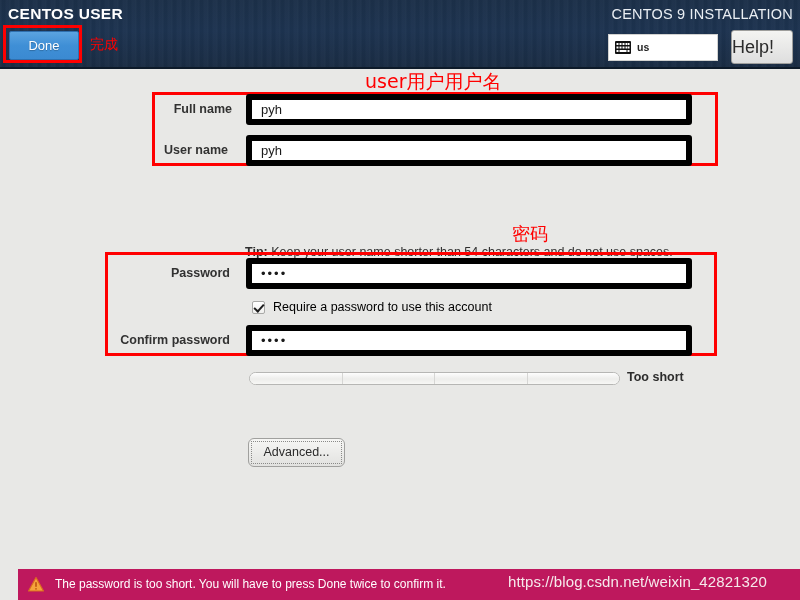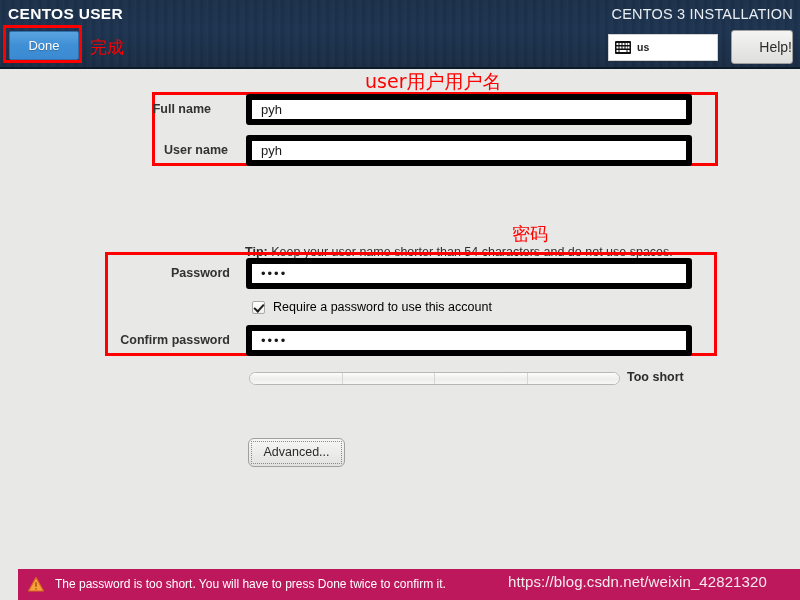--- a/index.html
+++ b/index.html
@@ -75,21 +75,21 @@
     font-size: 13px;
     line-height: 27px;
     text-align: center;
     cursor: pointer;
     text-shadow: 0 1px 1px rgba(0,0,0,0.25);
   }
   #done-annotation {
     position: absolute;
     left: 90px; top: 36px;
     color: #ff0000;
-    font-size: 17px;
+    font-size: 14px;
     font-family: "DejaVu Sans", sans-serif;
     white-space: nowrap;
   }
 
   
   #kbd-box {
     position: absolute;
     left: 608px; top: 34px;
     width: 110px; height: 27px;
     background: #ffffff;
@@ -111,23 +111,23 @@
   }
   #help-button {
     position: absolute;
     left: 731px; top: 30px;
     width: 62px; height: 34px;
     box-sizing: border-box;
     background: linear-gradient(180deg, #f4f4f2 0%, #dedede 100%);
     border: 1px solid #9e9e9c;
     border-radius: 3px;
     color: #2b2b2b;
-    font-size: 14px;
+    font-size: 18px;
     line-height: 32px;
-    text-align: right;
+    text-align: left;
     cursor: pointer;
   }
 
   
   #main {
     position: absolute;
     left: 0; top: 69px;
     width: 800px;
     height: 500px;
     background: #e8e8e6;
@@ -286,21 +286,21 @@
     color: #fbfbf8;
     opacity: 0.92;
     letter-spacing: 0.1px;
   }
 </style>
 </head>
 <body>
 
 <div id="header">
   <div id="page-title">CENTOS USER</div>
-  <div id="install-title">CENTOS 3 INSTALLATION</div>
+  <div id="install-title">CENTOS 9 INSTALLATION</div>
 
   <div id="done-wrap">
     <div id="done-button">Done</div>
   </div>
   <div id="done-annotation">完成</div>
 
   <div id="kbd-box">
     <svg id="kbd-icon" viewBox="0 0 16 13">
       <rect x="0" y="0" width="16" height="13" rx="1" fill="#111"></rect>
       <g fill="#ffffff">
@@ -324,21 +324,21 @@
 
   <div id="help-button">Help!</div>
   <div id="header-strip"></div>
 </div>
 
 <div id="main">
 
   <div class="anno-box" style="left:152px; top:23px; width:566px; height:74px;"></div>
   <div class="anno-text" style="left:365px; top:0px; font-size:19px;">user用户用户名</div>
 
-  <div class="field-label" style="left:83px; top:33px; width:128px;">Full name</div>
+  <div class="field-label" style="left:104px; top:33px; width:128px;">Full name</div>
   <input class="text-input" type="text" style="left: 246px; top: 25px; width: 446px; height: 31px;" value="pyh">
 
   <div class="field-label" style="left:100px; top:74px; width:128px;">User name</div>
   <input class="text-input" type="text" style="left: 246px; top: 66px; width: 446px; height: 31px;" value="pyh">
 
   <div id="tip-line">
     <b>Tip:</b><span> Keep your user name shorter than 54 characters and do not use spaces.</span>
   </div>
 
   <div class="cb-row" style="left:252px; top:203px;">

